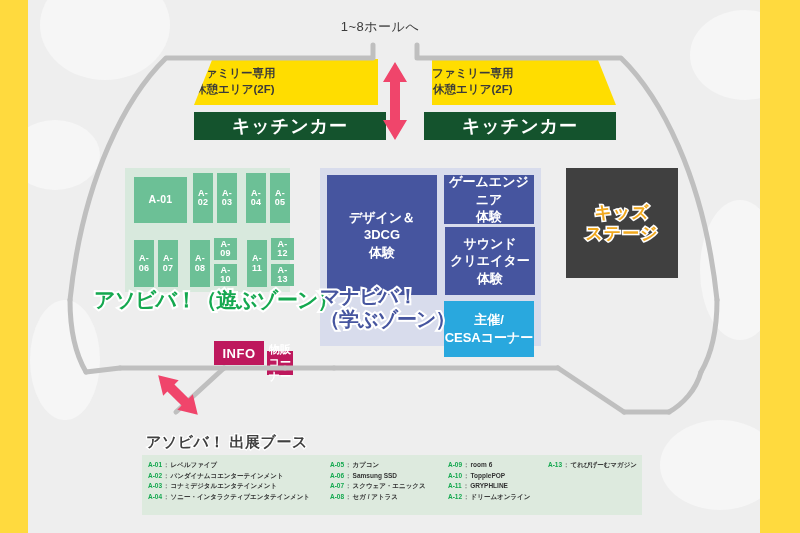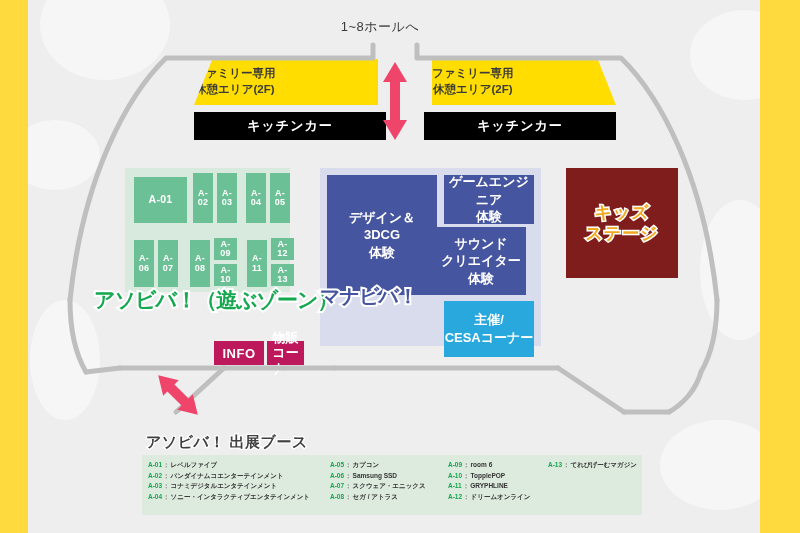--- a/index.html
+++ b/index.html
@@ -96,25 +96,25 @@
     width: 184px;
     clip-path: polygon(0 0, 90% 0, 100% 100%, 0 100%);
   }
   .family span { display: block; }
 
   
   .kitchen {
     position: absolute;
     top: 112px;
     height: 28px;
-    background: #000000;
+    background: #14532d;
     display: flex;
     align-items: center;
     justify-content: center;
-    font-size: 13px;
+    font-size: 18px;
     font-weight: bold;
     color: #ffffff;
     letter-spacing: 1px;
   }
   .kitchen.left  { left: 166px; width: 192px; }
   .kitchen.right { left: 396px; width: 192px; }
 
   
   #asobiba-zone {
     position: absolute;
@@ -162,21 +162,21 @@
   .mblock.navy { background: #46559F; }
   .mblock.cyan { background: #29A8DE; }
 
   
   #kids-stage {
     position: absolute;
     left: 538px;
     top: 168px;
     width: 112px;
     height: 110px;
-    background: #7f1d1d;
+    background: #404040;
     display: flex;
     align-items: center;
     justify-content: center;
   }
   #kids-stage .kids-text {
     text-align: center;
     font-size: 17px;
     font-weight: bold;
     line-height: 1.25;
     color: #F0A81E;
@@ -192,21 +192,21 @@
     height: 24px;
     background: #be185d;
     color: #ffffff;
     font-weight: bold;
     display: flex;
     align-items: center;
     justify-content: center;
     text-align: center;
   }
   #info-box  { left: 186px; width: 50px; font-size: 13px; letter-spacing: .5px; }
-  #shop-box  { left: 239px; width: 37px; font-size: 13px; line-height: 1.2; }
+  #shop-box  { left: 239px; width: 26px; font-size: 11px; line-height: 1.2; margin-top: 10px; }
 
   
   .zone-caption {
     position: absolute;
     font-weight: bold;
     line-height: 1.1;
     paint-order: stroke fill;
     z-index: 8;
     white-space: nowrap;
   }
@@ -378,21 +378,21 @@
         </div>
     </div>
 
     <div id="manabiba-zone">
       <div class="mblock navy" style="left:7px;   top:7px;  width:110px; height:120px;">
           <span>デザイン＆<br>3DCG<br>体験</span>
         </div>
       <div class="mblock navy" style="left:124px; top:7px;  width:90px;  height:49px;">
           <span>ゲームエンジニア<br>体験</span>
         </div>
-      <div class="mblock navy" style="left:116px; top:59px; width:90px;  height:68px;">
+      <div class="mblock navy" style="left:125px; top:59px; width:90px;  height:68px;">
           <span>サウンド<br>クリエイター<br>体験</span>
         </div>
       <div class="mblock cyan" style="left:124px; top:133px;width:90px;  height:56px;">
           <span>主催/<br>CESAコーナー</span>
         </div>
     </div>
 
     <div id="kids-stage">
       <div class="kids-text">
         <div>キッズ</div>
@@ -404,20 +404,21 @@
     <div class="pinkbox" id="shop-box">
       <div>
         <div>物販</div>
         <div>コーナー</div>
       </div>
     </div>
 
     <div class="zone-caption" id="asobiba-caption">アソビバ！（遊ぶゾーン）</div>
     <div class="zone-caption" id="manabiba-caption">
       <span class="l1">マナビバ！</span>
+      <span class="l2">（学ぶゾーン）</span>
     </div>
 
     <div id="legend-title">アソビバ！ 出展ブース</div>
     <div id="legend">
       <div id="legend-grid">
           <div class="legend-col c1">
             <div class="legend-item"><span class="code">A-01</span><span class="sep">：</span><span class="name">レベルファイブ</span></div>
             <div class="legend-item"><span class="code">A-02</span><span class="sep">：</span><span class="name">バンダイナムコエンターテインメント</span></div>
             <div class="legend-item"><span class="code">A-03</span><span class="sep">：</span><span class="name">コナミデジタルエンタテインメント</span></div>
             <div class="legend-item"><span class="code">A-04</span><span class="sep">：</span><span class="name">ソニー・インタラクティブエンタテインメント</span></div>

